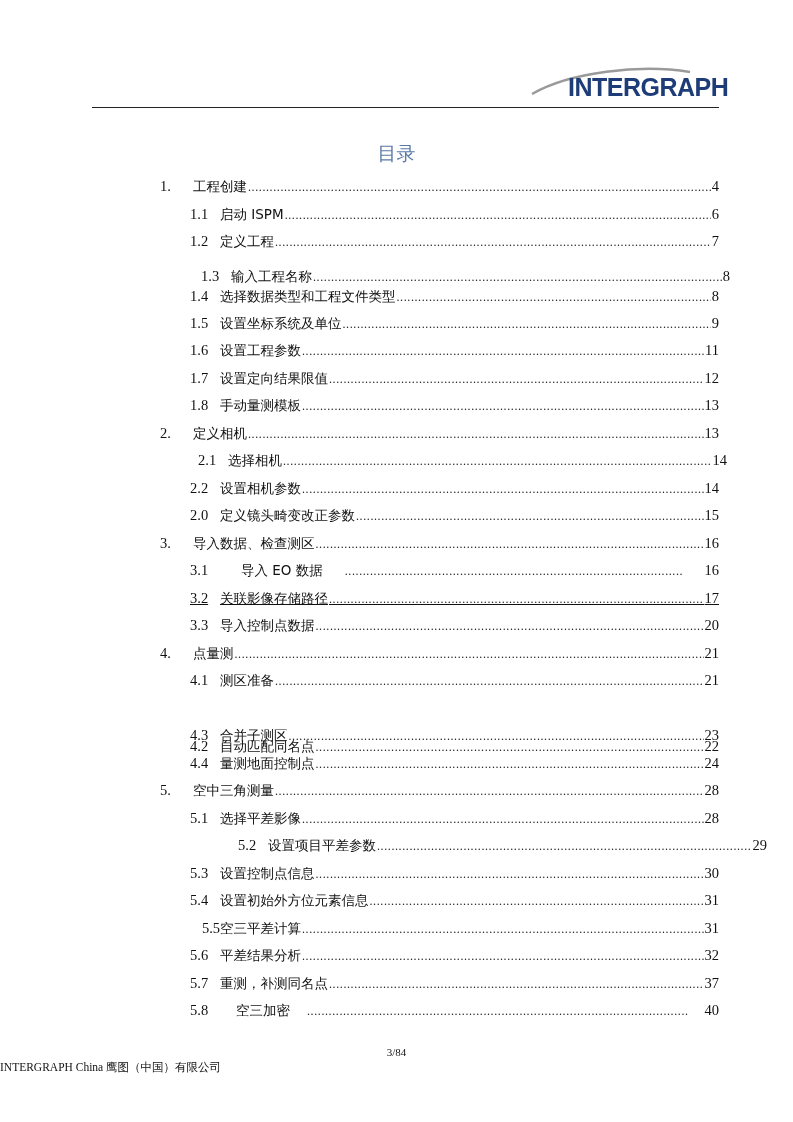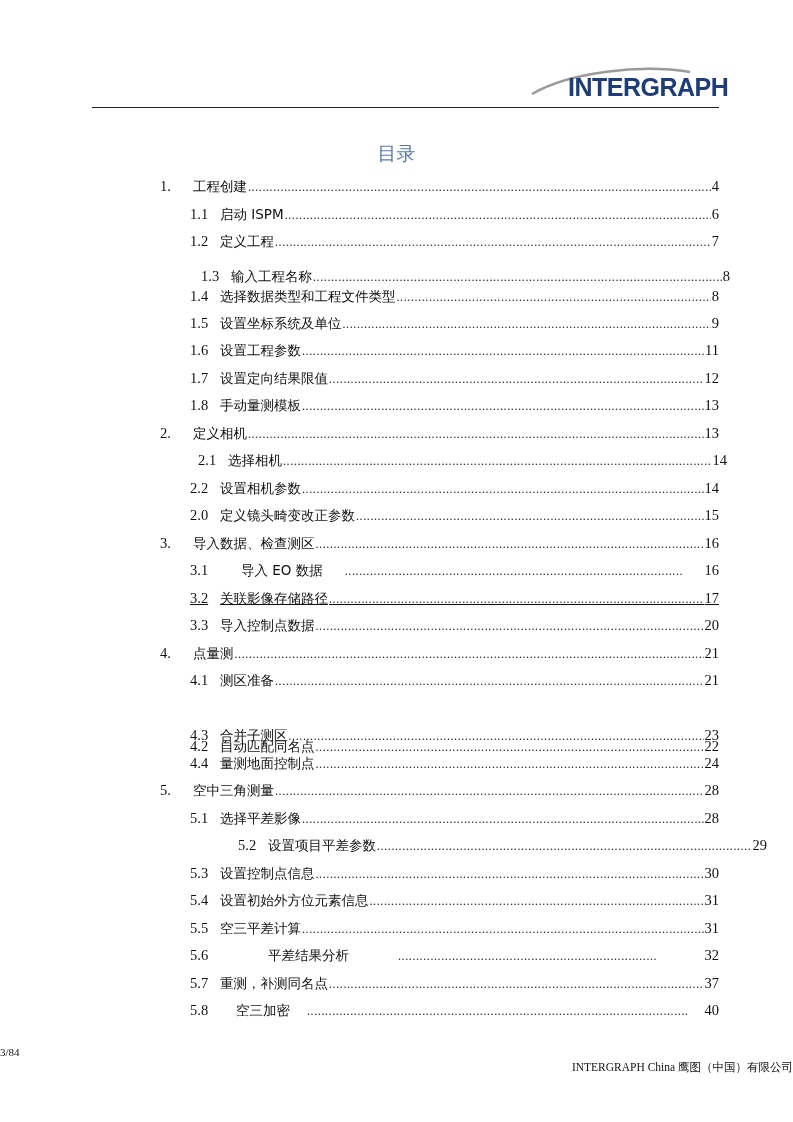--- a/index.html
+++ b/index.html
@@ -18,22 +18,22 @@
                font-size: 14.5px; line-height: 20px; }
     .toc-row.level-1 { left: 160px; width: 559px; }
     .toc-row.level-2 { left: 190px; width: 529px; }
     .num { flex: 0 0 auto; }
     .level-1 .num { width: 33px; }
     .level-2 .num { width: 30px; }
     .label { flex: 0 0 auto; font-family: "DejaVu Sans", sans-serif; font-size: 13.5px; white-space: nowrap; }
     .leader { flex: 1 1 auto; overflow: hidden; white-space: nowrap; margin: 0 1px; color: #222; letter-spacing: 0.6px; font-size: 12px; }
     .leader::after { content: "........................................................................................................................................................................................................................"; }
     .page { flex: 0 0 auto; }
-    .footer-page { position: absolute; left: 0; width: 793px; top: 1046px; font-size: 11px; }
-    .footer-company { position: absolute; left: 0; width: 793px; top: 1060px; text-align: right; font-size: 11.5px; }
+    .footer-page { position: absolute; left: 0; width: 793px; top: 1046px; text-align: center; font-size: 11px; }
+    .footer-company { position: absolute; left: 0; width: 793px; top: 1060px; text-align: left; font-size: 11.5px; }
   </style>
 </head>
 <body>
 
 <div class="logo">
   <svg class="logo-swoosh" viewBox="0 0 190 40">
     <path d="M2 32 C 40 10, 110 2, 160 10" stroke="#9a9a9a" stroke-width="2.5" fill="none"></path>
   </svg>
   <span class="logo-text">INTERGRAPH</span>
 </div>
@@ -197,27 +197,27 @@
       <span class="label">设置控制点信息</span>
       <span class="leader"></span>
       <span class="page">30</span>
     </div>
     <div class="toc-row level-2" style="top: 718px;">
       <span class="num">5.4</span>
       <span class="label">设置初始外方位元素信息</span>
       <span class="leader"></span>
       <span class="page">31</span>
     </div>
-    <div class="toc-row level-2" style="top: 746px;">
+    <div class="toc-row level-2" style="top: 746px; text-align: right;">
       <span class="num">5.5</span>
       <span class="label">空三平差计算</span>
       <span class="leader"></span>
       <span class="page">31</span>
     </div>
-    <div class="toc-row level-2" style="top: 773px; gap: 48px;">
+    <div class="toc-row level-2" style="top: 773px;">
       <span class="num">5.6</span>
       <span class="label">平差结果分析</span>
       <span class="leader"></span>
       <span class="page">32</span>
     </div>
     <div class="toc-row level-2" style="top: 801px;">
       <span class="num">5.7</span>
       <span class="label">重测，补测同名点</span>
       <span class="leader"></span>
       <span class="page">37</span>

